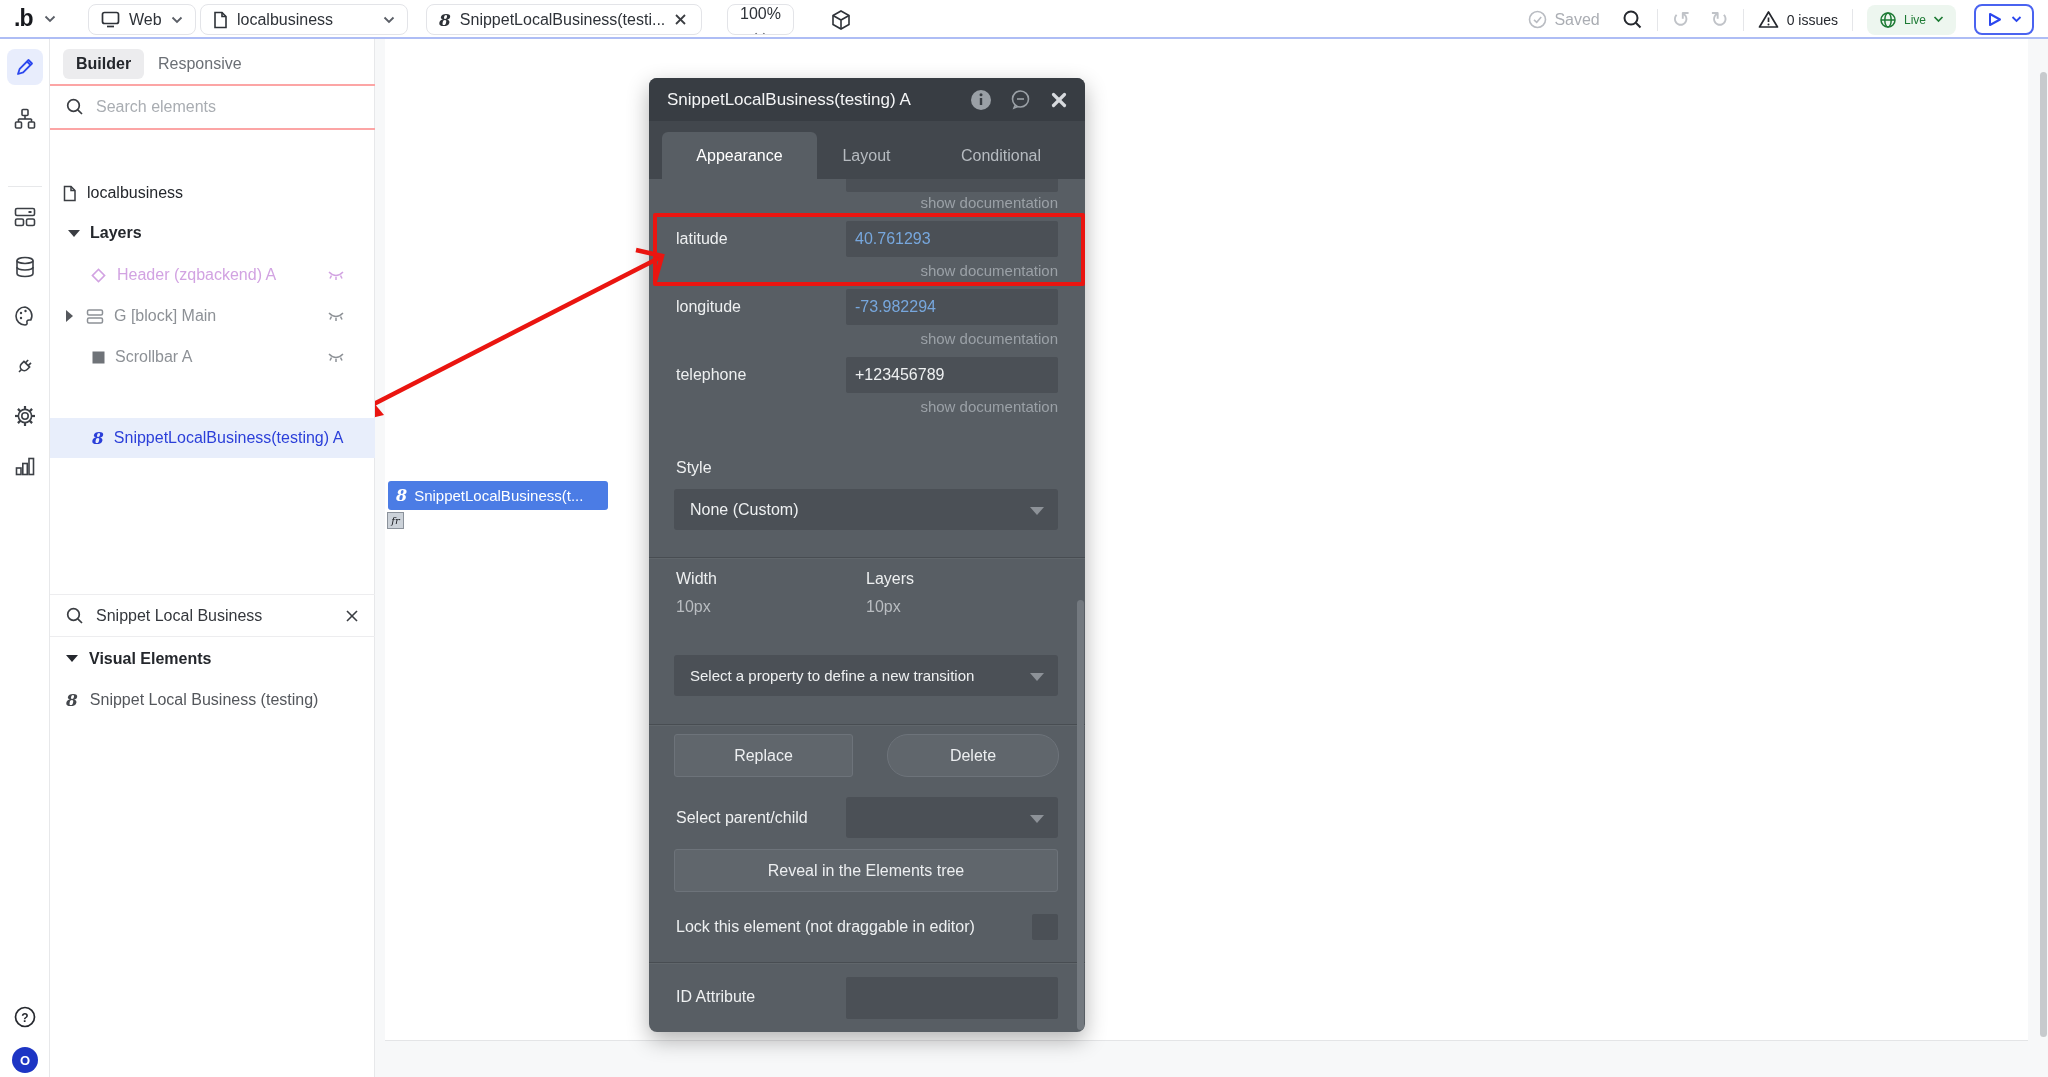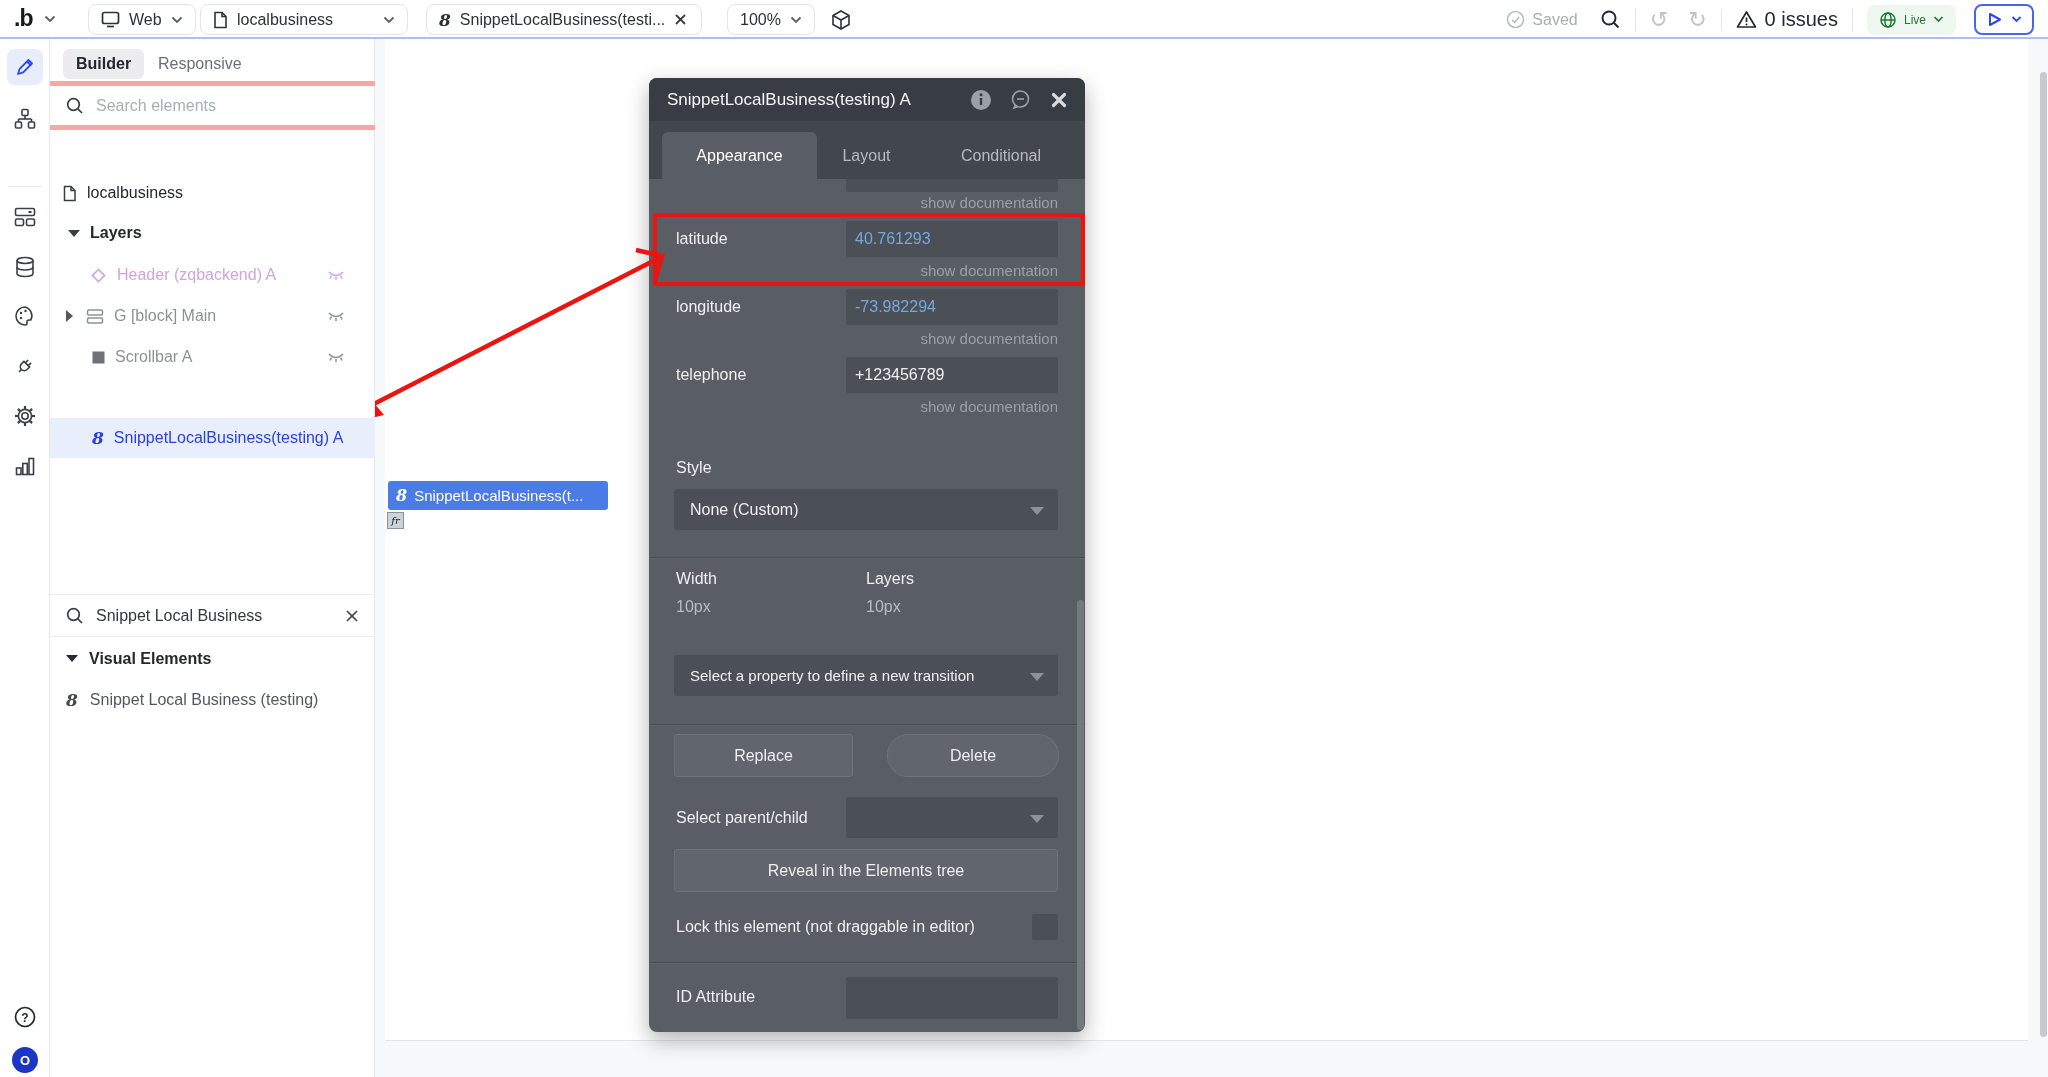--- a/index.html
+++ b/index.html
@@ -9,35 +9,35 @@
 
   
   .topbar { position:absolute; left:0; top:0; width:2048px; height:39px; background:#fff; border-bottom:2px solid #aebdf5; z-index:30; }
   .logo { position:absolute; left:14px; top:5px; font-size:23px; font-weight:bold; color:#16181d; letter-spacing:-1px; }
   .tb-chev { position:absolute; top:15px; }
   .tbox { position:absolute; top:4px; height:31px; border:1px solid #e3e4e8; border-radius:8px; display:flex; align-items:center; gap:9px; padding:0 12px; background:#fff; color:#2e3238; font-size:16px; }
   .tb-ic { display:flex; align-items:center; }
   .tb-right { position:absolute; top:0; right:0; height:39px; display:flex; align-items:center; }
   .tb-sep { width:1px; height:22px; background:#e5e6e9; margin:0 14px; }
   .saved { display:flex; align-items:center; gap:7px; color:#aaadb3; font-size:16px; }
-  .issues { display:flex; align-items:center; gap:8px; color:#25282e; font-size:20px; }
+  .issues { display:flex; align-items:center; gap:8px; color:#25282e; font-size:14px; }
   .live-badge { display:flex; align-items:center; gap:7px; background:#edf6ef; color:#1d7a34; border-radius:8px; height:30px; padding:0 12px; font-size:12px; }
   .play-btn { display:flex; align-items:center; gap:8px; border:2px solid #4a63f0; border-radius:8px; height:31px; padding:0 10px; margin-left:18px; margin-right:14px; }
 
   
   .rail { position:absolute; left:0; top:39px; width:50px; height:1038px; background:#fff; border-right:1px solid #e7e8ea; z-index:20; }
   .rail-item { position:absolute; left:7px; width:36px; height:36px; display:flex; align-items:center; justify-content:center; border-radius:8px; color:#3c4046; }
   .rail-item.active { background:#e8edfc; color:#2b47ee; }
   .rail-div { position:absolute; left:8px; width:34px; height:1px; background:#e7e8ea; }
 
   
   .lpanel { position:absolute; left:50px; top:39px; width:325px; height:1038px; background:#fff; border-right:1px solid #e7e8ea; z-index:20; font-size:16px; color:#24272c; }
   .chip { position:absolute; left:13px; top:10px; background:#ececee; border-radius:6px; padding:6px 13px; font-weight:bold; font-size:16px; }
   .resp-tab { position:absolute; left:108px; top:16px; color:#6b6f75; }
-  .row-b { border-bottom:5px solid #fca5a5;justify-content:space-between; }
+  .row-b { border-bottom:2px solid #fca5a5;justify-content:space-between; }
   .searchrow { position:absolute; left:0; top:47px; width:325px; height:44px; display:flex; align-items:center; gap:12px; padding:0 16px; }
   .searchrow input, .searchrow2 input { border:none; outline:none; font-size:16px; flex:1; font-family:"Liberation Sans",sans-serif; color:#34373c; background:transparent; }
   .searchrow input::placeholder { color:#a9adb2; }
   .tree-head { position:absolute; left:0; top:91px; width:325px; height:43px; display:flex; align-items:center; padding:0 16px; font-weight:bold; }
   .tree-head .sp { flex:1; }
   .titem { position:absolute; height:40px; display:flex; align-items:center; gap:10px; color:#8d9196; }
   .titem .lbl { white-space:nowrap; }
   .sel-row { position:absolute; left:0; top:379px; width:325px; height:40px; background:#e8eefb; }
   .snip8 { font-family:"DejaVu Serif",serif; font-style:italic; font-weight:bold; }
   .eyeoff { margin-left:auto; margin-right:0; }
@@ -120,21 +120,21 @@
       <span class="snip8" style="font-size:17px; color:#2e3238;">8</span>
       <span style="white-space:nowrap;">SnippetLocalBusiness(testi...</span>
       <span>
         <svg width="13" height="13">
             <line x1="2" y1="2" x2="11" y2="11" stroke="#3a3d42" stroke-width="1.8"></line>
             <line x1="11" y1="2" x2="2" y2="11" stroke="#3a3d42" stroke-width="1.8"></line>
           </svg>
       </span>
     </div>
 
-    <div class="tbox" style="left:727px;">
+    <div class="tbox" style="left:727px;flex-direction:column;">
       <span>100%</span>
       <svg width="12" height="8">
           <polyline points="1.5,1.5 6,6 10.5,1.5" fill="none" stroke="#5a5e66" stroke-width="1.8"></polyline>
         </svg>
     </div>
 
     <div class="abs" style="left:830px; top:9px;">
       <svg width="22" height="22">
           <path d="M11 2 L19 6.5 V15.5 L11 20 L3 15.5 V6.5 Z" fill="none" stroke="#2e3238" stroke-width="1.6"></path>
           <path d="M3 6.5 L11 11 L19 6.5 M11 11 V20" fill="none" stroke="#2e3238" stroke-width="1.6"></path>

